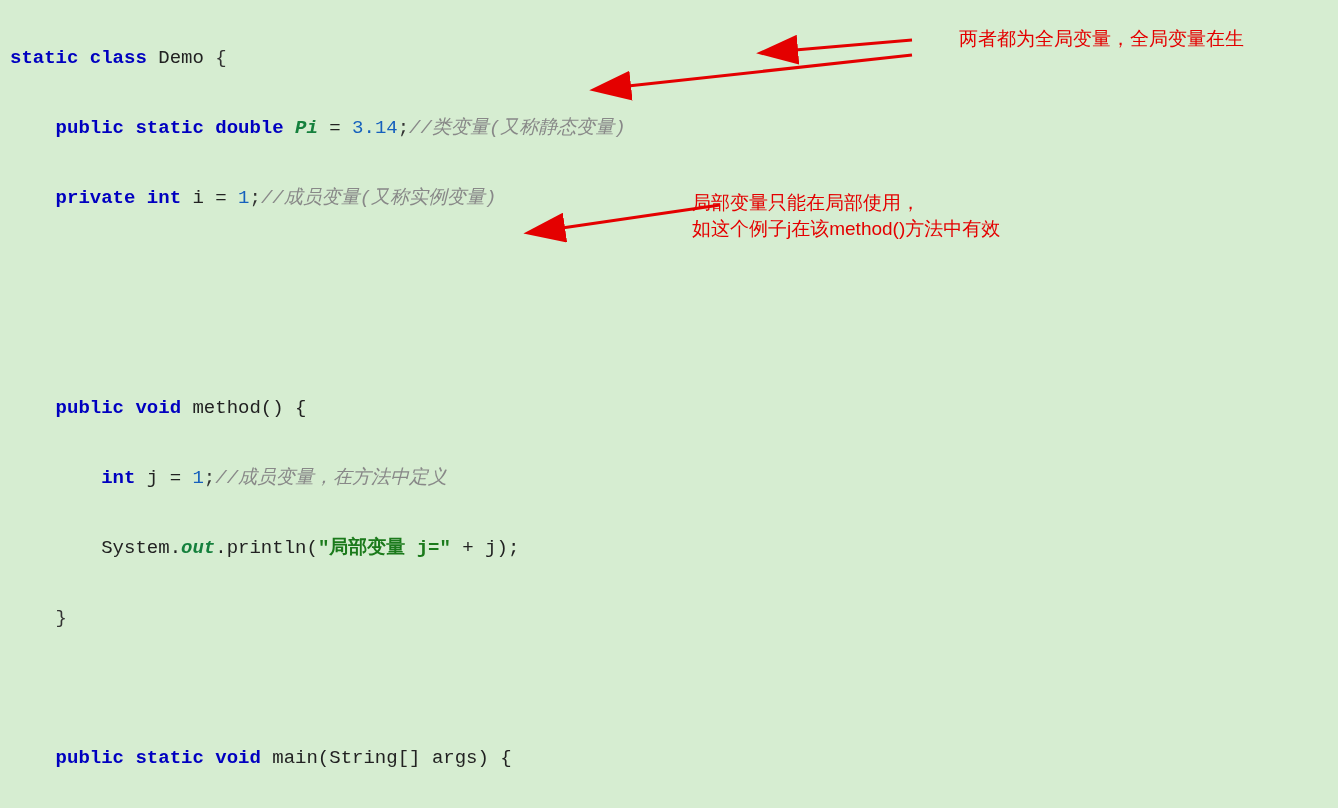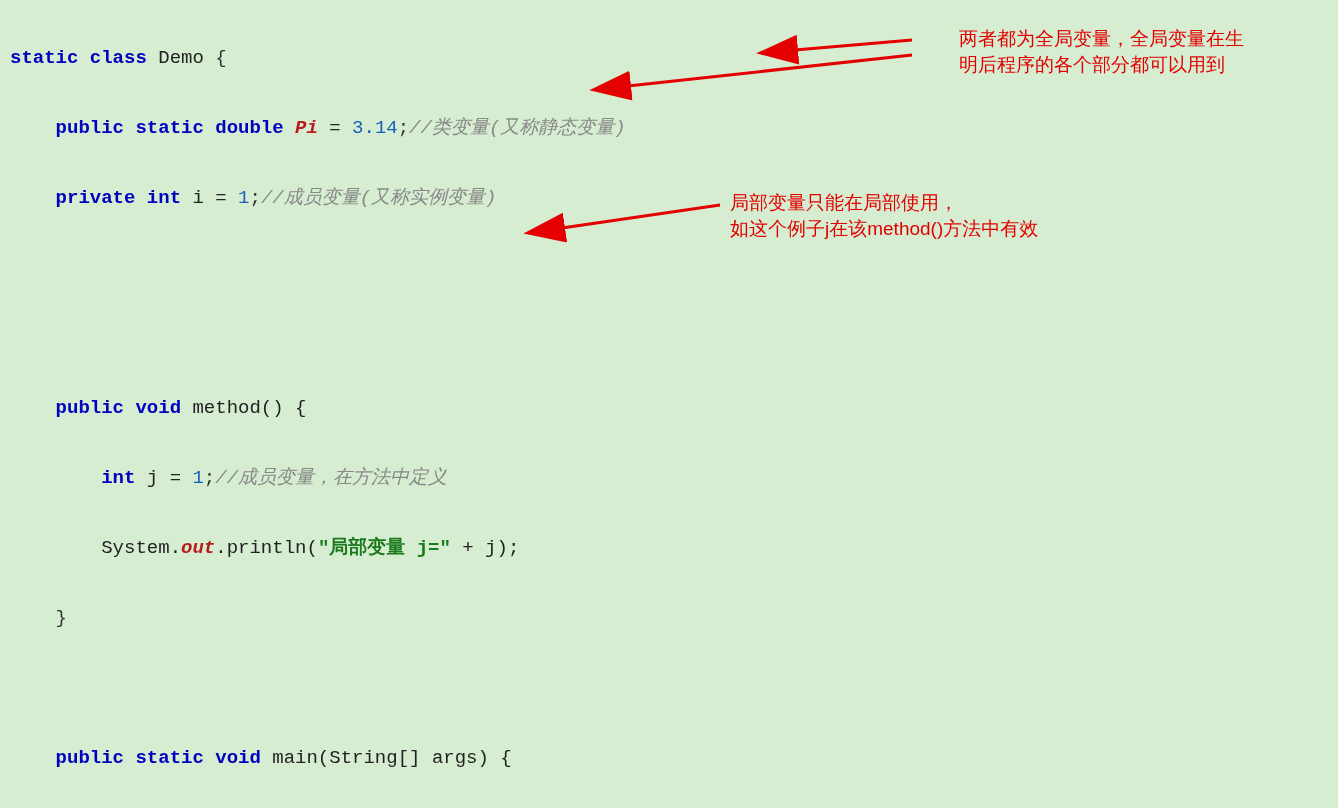--- a/index.html
+++ b/index.html
@@ -16,21 +16,21 @@
   }
   .code-area {
     position: absolute;
     left: 10px;
     top: 6px;
     white-space: pre;
     font-weight: bold;
   }
   .kw { color: #0000c0; font-weight: bold; }     
   .plain { color: #222; font-weight: 500; }
-  .italicField { color: #b91c1c; font-style: italic; font-weight: bold; }
+  .italicField { color: #15803d; font-style: italic; font-weight: bold; }
   .num { color: #1560bd; font-weight: 400; }
   .comment { color: #888888; font-style: italic; font-weight: 500; }
   .str { color: #1b7a1b; font-weight: bold; }    
   .pun { color: #333; font-weight: 500; }
   .ln { display: block; }
 
   .annotation {
     position: absolute;
     color: #e40000;
     font-family: "Microsoft YaHei", SimSun, sans-serif;
@@ -67,24 +67,23 @@
 
 
 
 
 
 
 </div>
 
 <div class="annotation" style="left:919px; top:26px;margin-left:40px;">
   <span>两者都为全局变量，全局变量在生</span><br>
-  <span>明后程序的各个部分都可以用到</span>
 </div>
 
-<div class="annotation" style="left:730px; top:190px;">
+<div class="annotation" style="left:692px; top:190px;">
   <span>局部变量只能在局部使用，</span><br>
   <span>如这个例子j在该method()方法中有效</span>
 </div>
 
 <svg class="arrow" width="1338" height="808" style="left:0;top:0;">
   <defs>
     <marker id="ah" markerWidth="14" markerHeight="10" refX="1" refY="5" orient="auto">
       <path d="M0,0 L14,5 L0,10 Z" fill="#e40000"></path>
     </marker>
   </defs>

